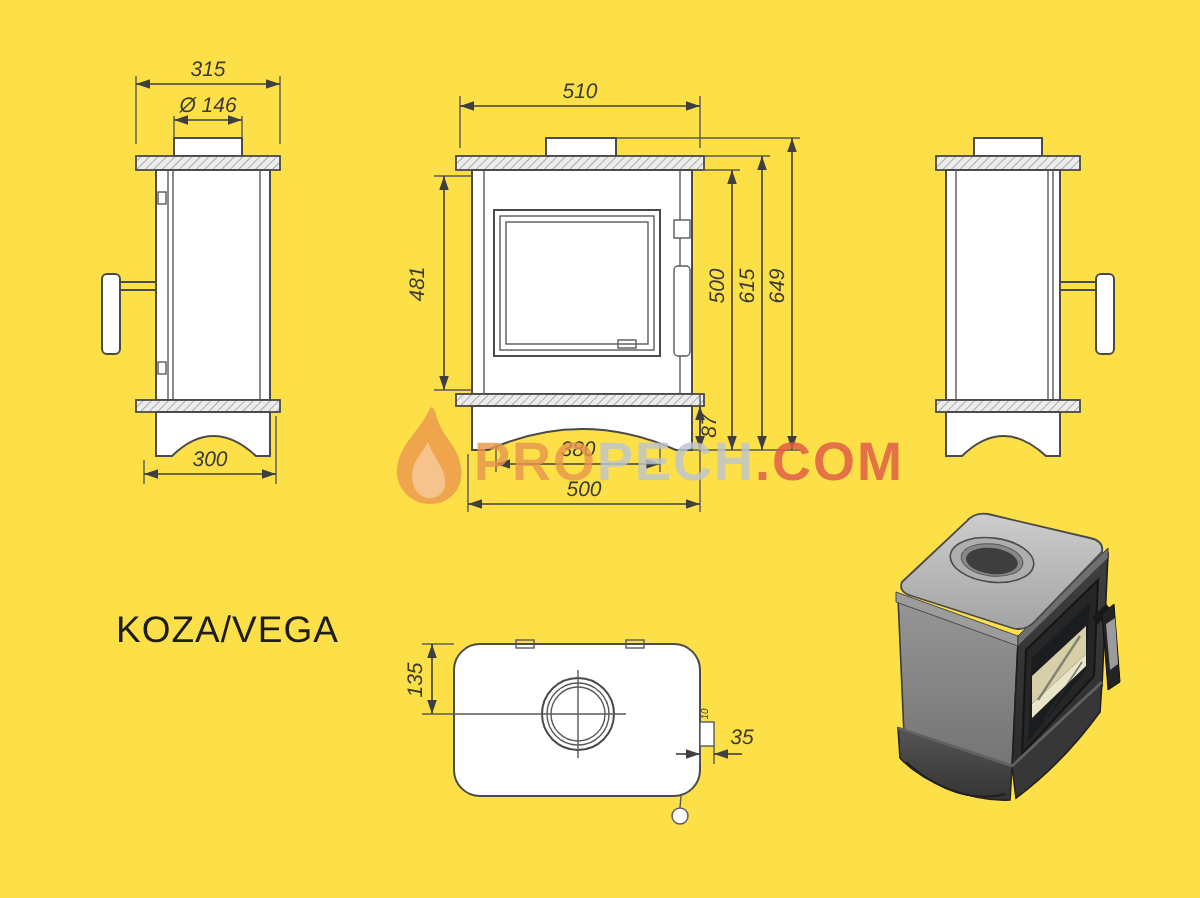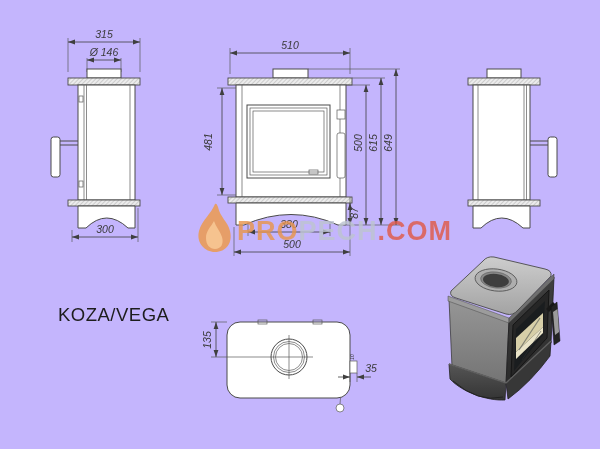--- a/index.html
+++ b/index.html
@@ -1,17 +1,17 @@
 <!DOCTYPE html>
 <html><head>
 <meta charset="utf-8">
 <style>
   html,body { margin:0; padding:0; background:#fff; }
   #stage {
-    position:relative; width:600px; height:449px; background:#c4b5fd;
+    position:relative; width:600px; height:449px; background:#fde047;
     font-family:"Liberation Sans", sans-serif; overflow:hidden;
   }
   svg text { font-family:"Liberation Sans", sans-serif; }
   .dim  { font-style:italic; font-size:10.5px; fill:#3a3a3a; }
   .dim-sm { font-style:italic; font-size:5px; fill:#3a3a3a; }
   .model { font-size:18.5px; fill:#1d1d1d; letter-spacing:0.5px; }
   .wmtext { font-size:27px; font-weight:bold; letter-spacing:1px; opacity:0.82; }
   .ln   { stroke:#4a4a4a; stroke-width:1; fill:none; }
   .lnt  { stroke:#5a5a5a; stroke-width:0.7; fill:none; }
   .dml  { stroke:#3f3f3f; stroke-width:0.8; fill:none; }

